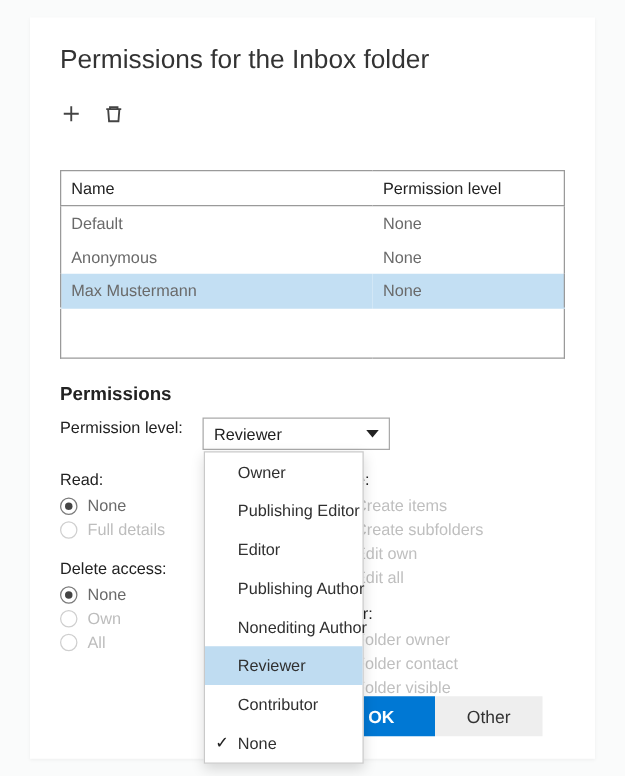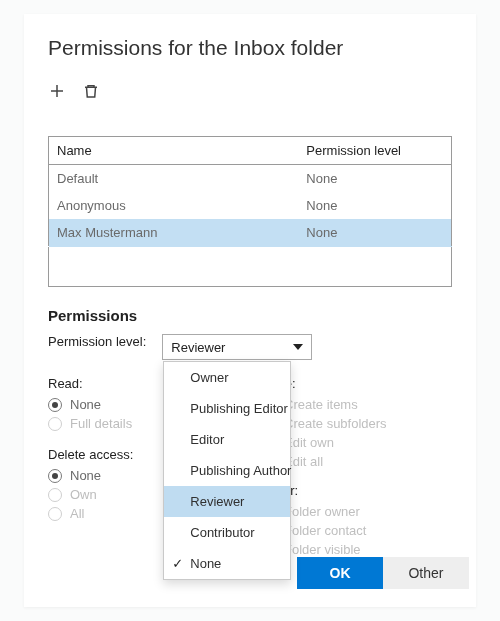--- a/index.html
+++ b/index.html
@@ -91,21 +91,21 @@
   }
   .dropdown-list .item{
     padding:8px 10px 8px 26px;cursor:pointer;font-size:13px;color:#303030;white-space:nowrap;position:relative
   }
   .dropdown-list .item.highlight{background:var(--option-hover)}
   .dropdown-list .item .check{
     position:absolute;left:8px;top:50%;transform:translateY(-55%);font-size:13px;color:#222
   }
 
   .buttons{
-    position:absolute;right:7px;bottom:18px;display:flex;}
+    position:absolute;right:42px;bottom:18px;display:flex;}
   .btn{
     min-width:86px;height:32px;display:flex;align-items:center;justify-content:center;
     font-size:14px;cursor:pointer;border:1px solid transparent
   }
   .btn.primary{background:var(--accent);color:#fff;font-weight:600}
   .btn.secondary{background:#eee;color:#333}
 </style>
 </head>
 <body>
 
@@ -165,20 +165,21 @@
     <span class="level-label">Permission level:</span>
     <div class="dropdown-box">
       <span>Reviewer</span>
       <span class="caret"></span>
 
       <div class="dropdown-list">
         <div class="item"><span>Owner</span></div>
         <div class="item"><span>Publishing Editor</span></div>
         <div class="item"><span>Editor</span></div>
         <div class="item"><span>Publishing Author</span></div>
+        <div class="item"><span>Nonediting Author</span></div>
         <div class="item highlight"><span>Reviewer</span></div>
         <div class="item"><span>Contributor</span></div>
         <div class="item"><span class="check">✓</span><span>None</span></div>
       </div>
     </div>
   </div>
 
   <div class="cols">
 
     <div class="col">

